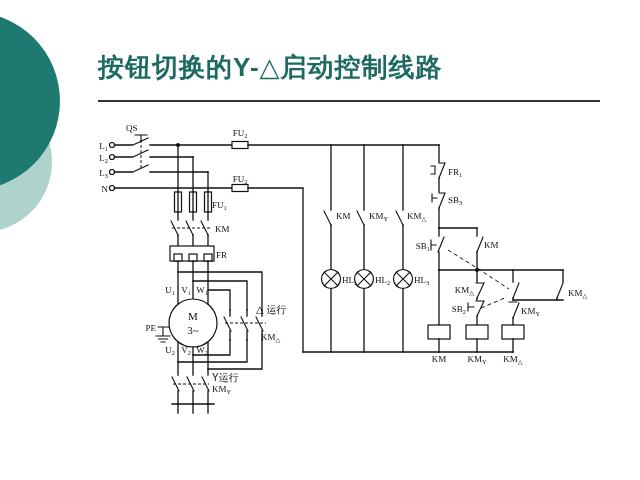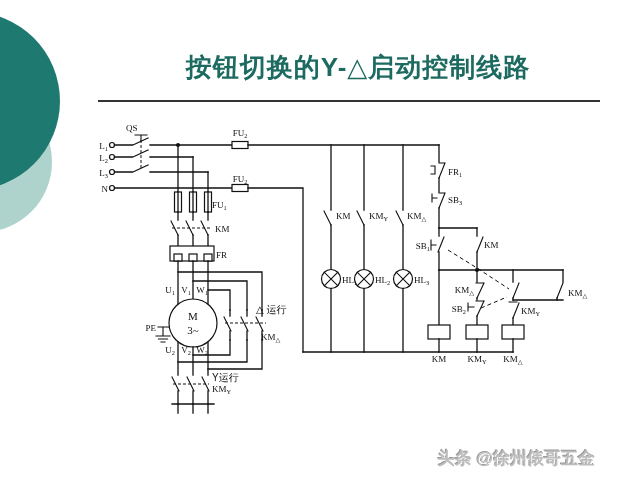--- a/index.html
+++ b/index.html
@@ -2,21 +2,20 @@
 <html><head>
 <meta charset="utf-8">
 <style>
   html,body{margin:0;padding:0;}
   .slide{
     position:relative;
     width:600px;height:480px;
     background:#ffffff;
     overflow:hidden;
     font-family:"Liberation Sans","DejaVu Sans",sans-serif;
-    text-align:center;
   }
   .circle{position:absolute;border-radius:50%;}
   .circle-light{
     left:-88px;top:92px;width:140px;height:140px;
     background:#aed3cd;
   }
   .circle-dark{
     left:-118px;top:12px;width:178px;height:178px;
     background:#1e7a70;
   }
@@ -270,15 +269,14 @@
       <path class="w" d="M513 339 V352"></path>
       <text x="513" y="362" text-anchor="middle"><tspan>KM</tspan><tspan dy="2" font-size="70%">△</tspan></text>
     </g>
 
     <g>
       <path class="dash" d="M448 250 L477 268 L509 289"></path>
       <path class="dash" d="M481 308 L507 297"></path>
     </g>
   </svg>
 
-  <div class="watermark">头条 @徐州俵哥五金</div>
 
 </div>
 
 </body></html>

